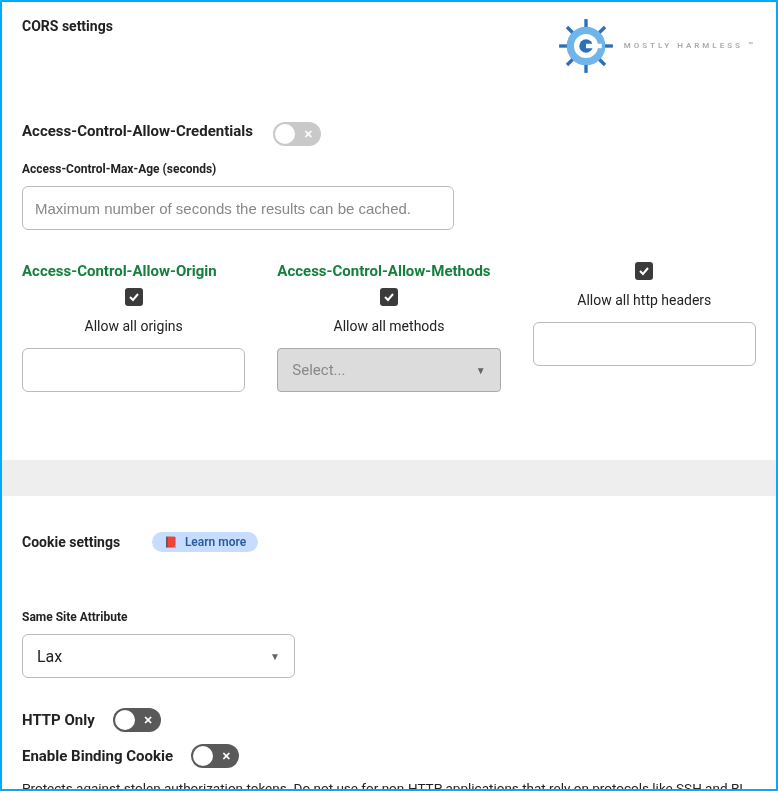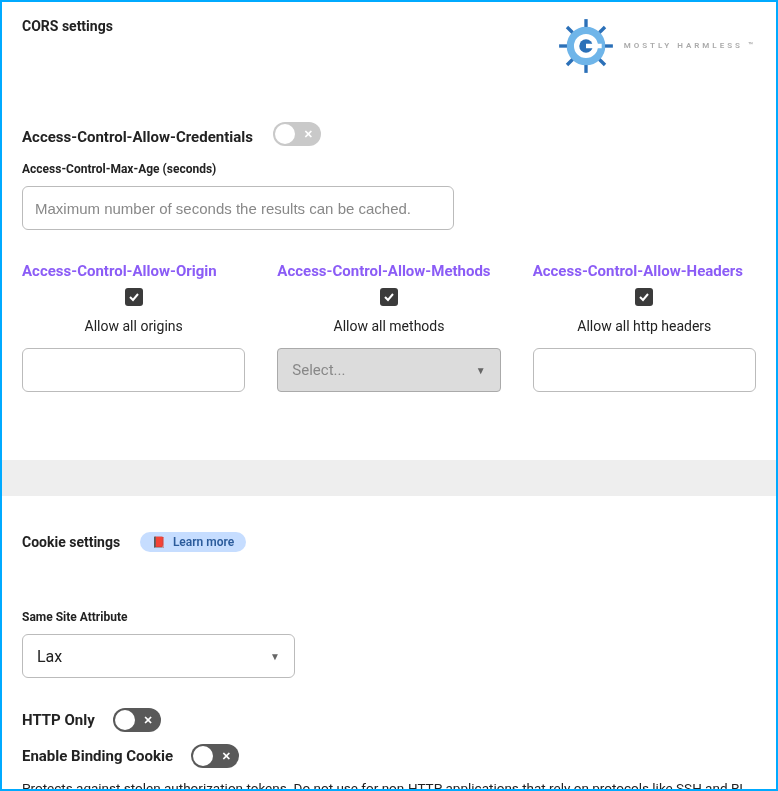--- a/index.html
+++ b/index.html
@@ -55,21 +55,21 @@
       color: #b0b0b0;
     }
     .logo-tagline {
       font-size: 8px;
       letter-spacing: 3px;
       color: #aaa;
       font-weight: 600;
     }
     .field-row {
       display: flex;
-      align-items: flex-end;
+      align-items: flex-start;
       gap: 20px;
       margin-bottom: 16px;
     }
     .field-label {
       font-size: 15px;
       font-weight: 700;
       color: #222;
     }
     .field-block {
       margin-bottom: 20px;
@@ -128,21 +128,21 @@
       display: flex;
       gap: 32px;
       margin-top: 32px;
     }
     .col {
       flex: 1;
     }
     .col-label {
       font-size: 15px;
       font-weight: 700;
-      color: #8b5cf6;
+      color: #15803d;
       margin-bottom: 8px;
       display: block;
     }
     .check-row {
       display: flex;
       align-items: center;
       gap: 12px;
       margin-bottom: 14px;
       flex-direction: column;
     }
@@ -197,21 +197,21 @@
       background: #eeeeee;
       width: 100%;
       margin-top: 28px;
     }
     .cookie-section {
       padding: 36px 20px 10px 20px;
     }
     .cookie-header {
       display: flex;
       align-items: center;
-      gap: 20px;
+      gap: 32px;
       margin-bottom: 58px;
     }
     .learn-badge {
       background: #c6ddff;
       border-radius: 12px;
       padding: 3px 12px;
       display: flex;
       align-items: center;
       gap: 7px;
       cursor: pointer;
@@ -321,21 +321,20 @@
         </div>
         <span class="check-label">Allow all methods</span>
       </div>
       <div class="select-box">
         <span class="select-placeholder">Select...</span>
         <span class="chev">▼</span>
       </div>
     </div>
 
     <div class="col">
-      <label class="col-label">Access-Control-Allow-Headers</label>
       <div class="check-row">
         <div class="checkbox">
           <svg viewBox="0 0 12 12">
               <path d="M2 6 L5 9 L10 3" stroke="#fff" stroke-width="2" fill="none"></path>
             </svg>
         </div>
         <span class="check-label">Allow all http headers</span>
       </div>
       <input class="col-input" type="text" style="">
     </div>

